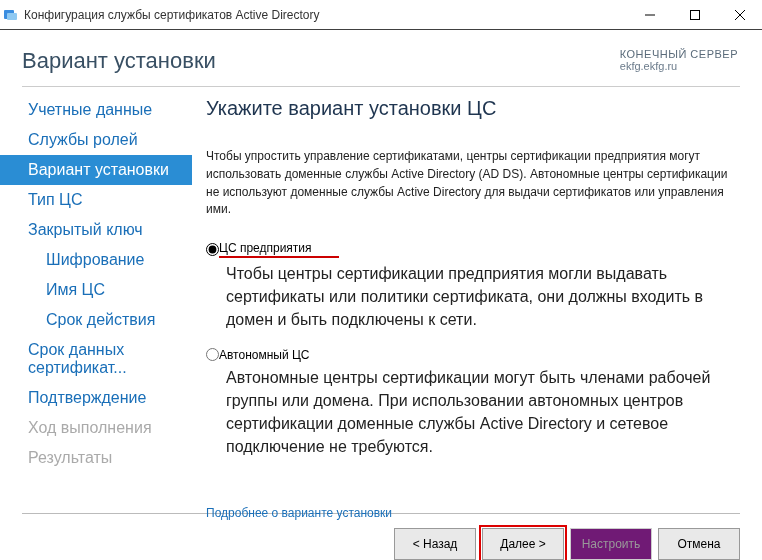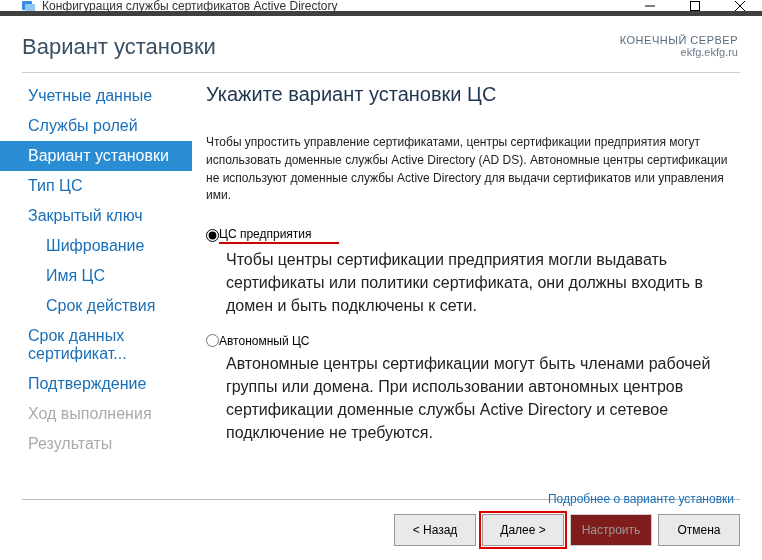--- a/index.html
+++ b/index.html
@@ -1,29 +1,29 @@
 <!DOCTYPE html>
 <html><head>
 <meta charset="utf-8">
 <style>
   * { box-sizing: border-box; margin: 0; padding: 0; }
   body { font-family: "Segoe UI", Tahoma, sans-serif; font-size: 12px; background: #fff; color: #000; width: 762px; height: 560px; overflow: hidden; }
   
   
-  .titlebar { height: 16px; display: flex; align-items: center; justify-content: space-between; border-bottom: 5px solid #404040; padding: 0 0 0 20px; }
+  .titlebar { height: 30px; display: flex; align-items: center; justify-content: space-between; border-bottom: 1px solid #404040; padding: 0 0 0 2px; }
   .titlebar-left { display: flex; align-items: center; gap: 6px; }
   .titlebar-icon { width: 16px; height: 16px; display: inline-block; }
   .titlebar-title { font-size: 12px; color: #333; }
   .titlebar-controls { display: flex; }
   .win-btn { width: 45px; height: 30px; display: flex; align-items: center; justify-content: center; cursor: pointer; }
   
   
   .header { display: flex; justify-content: space-between; padding: 18px 24px 10px 22px; }
   .header-title { font-size: 22px; font-weight: 300; color: #384f63; }
-  .header-right { text-align: right; font-size: 11px; color: #5a6b7a; margin-left: 21px; }
+  .header-right { font-size: 11px; color: #5a6b7a; margin-left: 21px; }
   .header-right .role { letter-spacing: 0.5px; }
   .header-right .server { color: #6b7b8b; }
   .header-divider { border-bottom: 1px solid #ccc; margin: 2px 22px 0 22px; }
   
   
   .main { display: flex; height: 420px; }
   
   
   .sidebar { width: 192px; padding: 8px 0 0 0; }
   .sidebar-item { padding: 6px 0 6px 28px; font-size: 16px; color: #1a6fb8; cursor: pointer; }
@@ -36,28 +36,28 @@
   .content-title { font-size: 20px; font-weight: 400; color: #1f3550; margin-bottom: 28px; }
   .content-desc { font-size: 12px; color: #222; line-height: 1.48; margin-bottom: 22px; }
   
   .radio-block { margin-bottom: 16px; }
   .radio-row { display: flex; align-items: center; margin-bottom: 4px; }
   .radio-row input { width: 13px; height: 13px; accent-color: #000; }
   .radio-label { font-size: 12px; }
   .radio-label.underlined { border-bottom: 2px solid #c00; padding: 0 2px 1px 0; display: inline-block; width: 120px; }
   .radio-sub { font-size: 16px; color: #222; margin-left: 20px; line-height: 1.45; }
   
-  .content-link-row { margin-top: 48px; text-align: right; }
+  .content-link-row { margin-top: 48px; }
   .link { color: #1a6fb8; font-size: 12px; cursor: pointer; }
   
   
   .footer-divider { border-top: 1px solid #bbb; margin: 6px 22px 0 22px; }
   .footer { display: flex; justify-content: flex-end; gap: 6px; padding: 14px 22px 10px 22px; }
   .btn { min-width: 82px; height: 32px; font-size: 12px; border: 1px solid #999; background: #e9e9e9; cursor: pointer; padding: 0 8px; }
-  .btn:disabled { color: #999; border-color: #ccc; background: #7f1d1d; cursor: default; }
+  .btn:disabled { color: #999; border-color: #ccc; background: #701a75; cursor: default; }
   .btn.highlighted { outline: 2px solid #d00; outline-offset: 1px; }
   
   svg { display: block; }
 </style>
 </head>
 <body>
 
 <div class="titlebar">
   <div class="titlebar-left">
     <span class="titlebar-icon">

